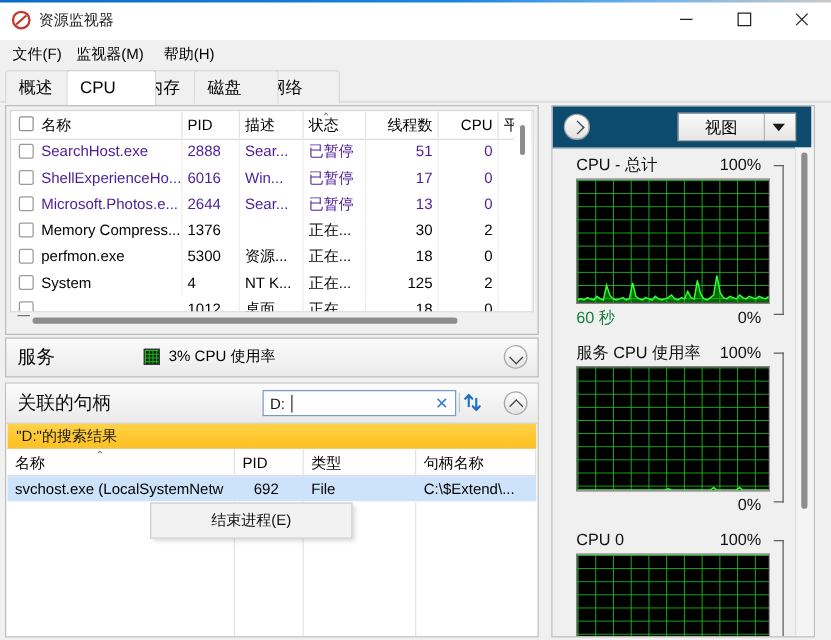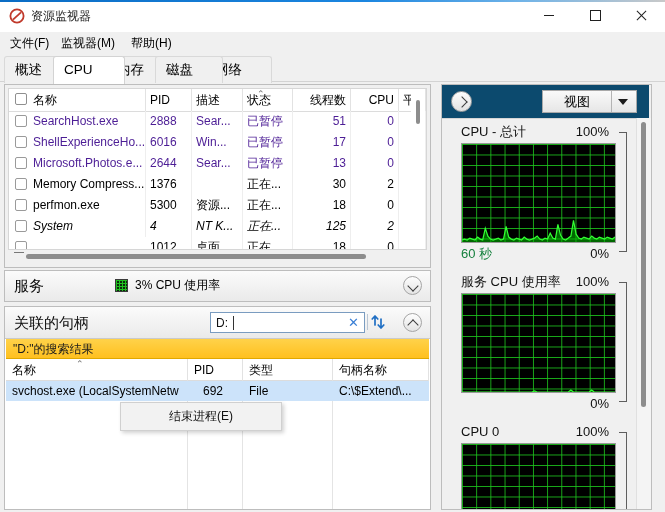--- a/index.html
+++ b/index.html
@@ -219,21 +219,21 @@
           <div class="prow" style="top: 106px;">
             <span class="cbx"></span>
             <div class="pcell" style="left: 0px; width: 137px; padding-left: 24px;">perfmon.exe</div>
             <div class="pcell" style="left: 137px; width: 46px;">5300</div>
             <div class="pcell" style="left: 183px; width: 51px;">资源...</div>
             <div class="pcell" style="left: 234px; width: 50px;">正在...</div>
             <div class="pcell num" style="left: 284px; width: 58px;">18</div>
             <div class="pcell num" style="left: 342px; width: 48px;">0</div>
             <div class="pcell" style="left: 390px; width: 27px;"></div>
           </div>
-          <div class="prow" style="top: 127px; font-style: italic;">
+          <div class="prow" style="top: 127px;">
             <span class="cbx"></span>
             <div class="pcell" style="left: 0px; width: 137px; padding-left: 24px;">System</div>
             <div class="pcell" style="left: 137px; width: 46px;">4</div>
             <div class="pcell" style="left: 183px; width: 51px;">NT K...</div>
             <div class="pcell" style="left: 234px; width: 50px;">正在...</div>
             <div class="pcell num" style="left: 284px; width: 58px;">125</div>
             <div class="pcell num" style="left: 342px; width: 48px;">2</div>
             <div class="pcell" style="left: 390px; width: 27px;"></div>
           </div>
           <div class="prow" style="top: 148px;">

